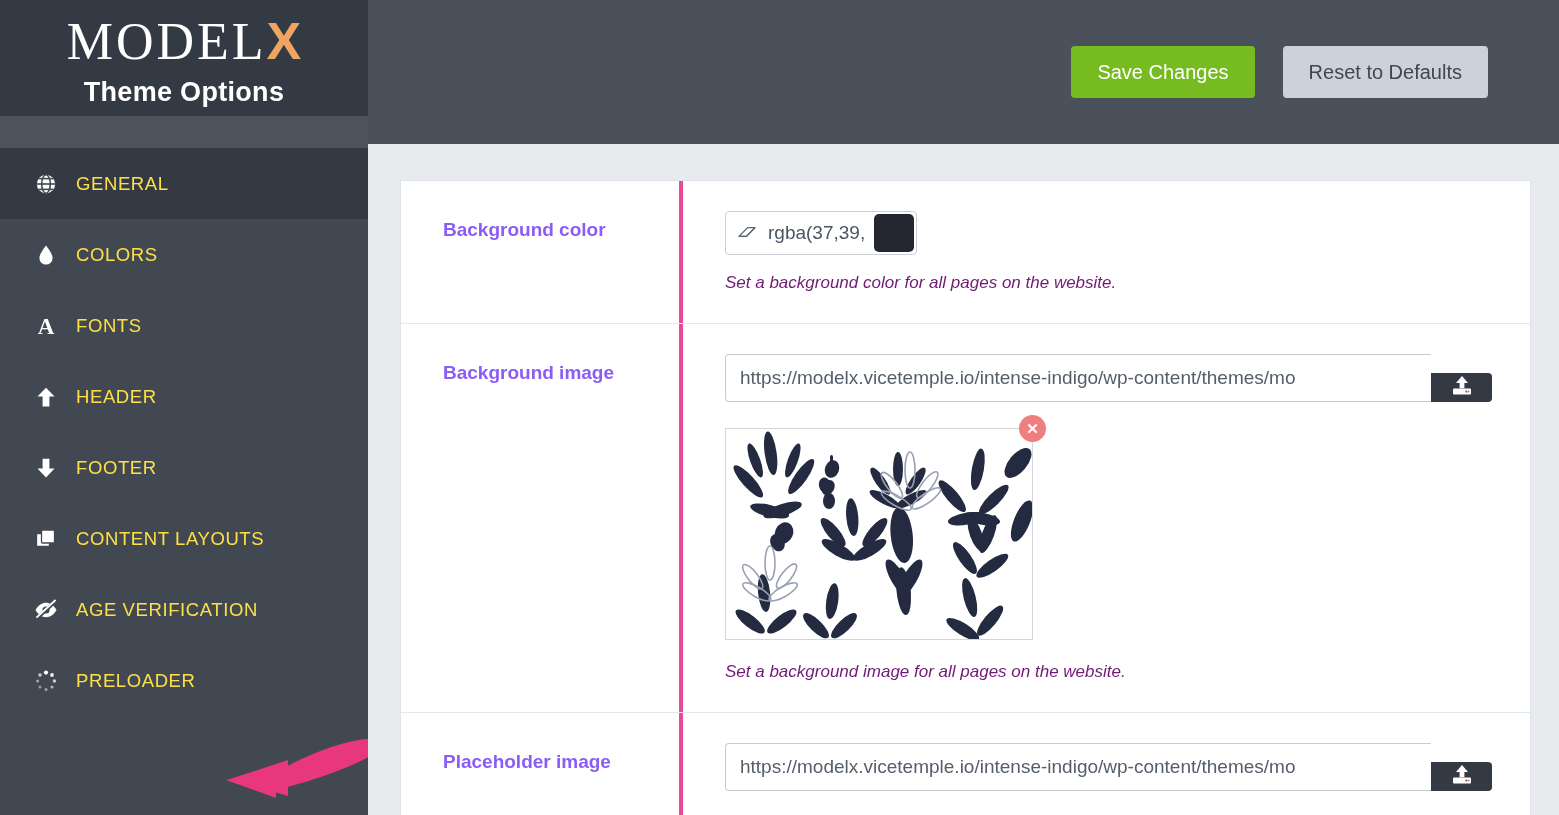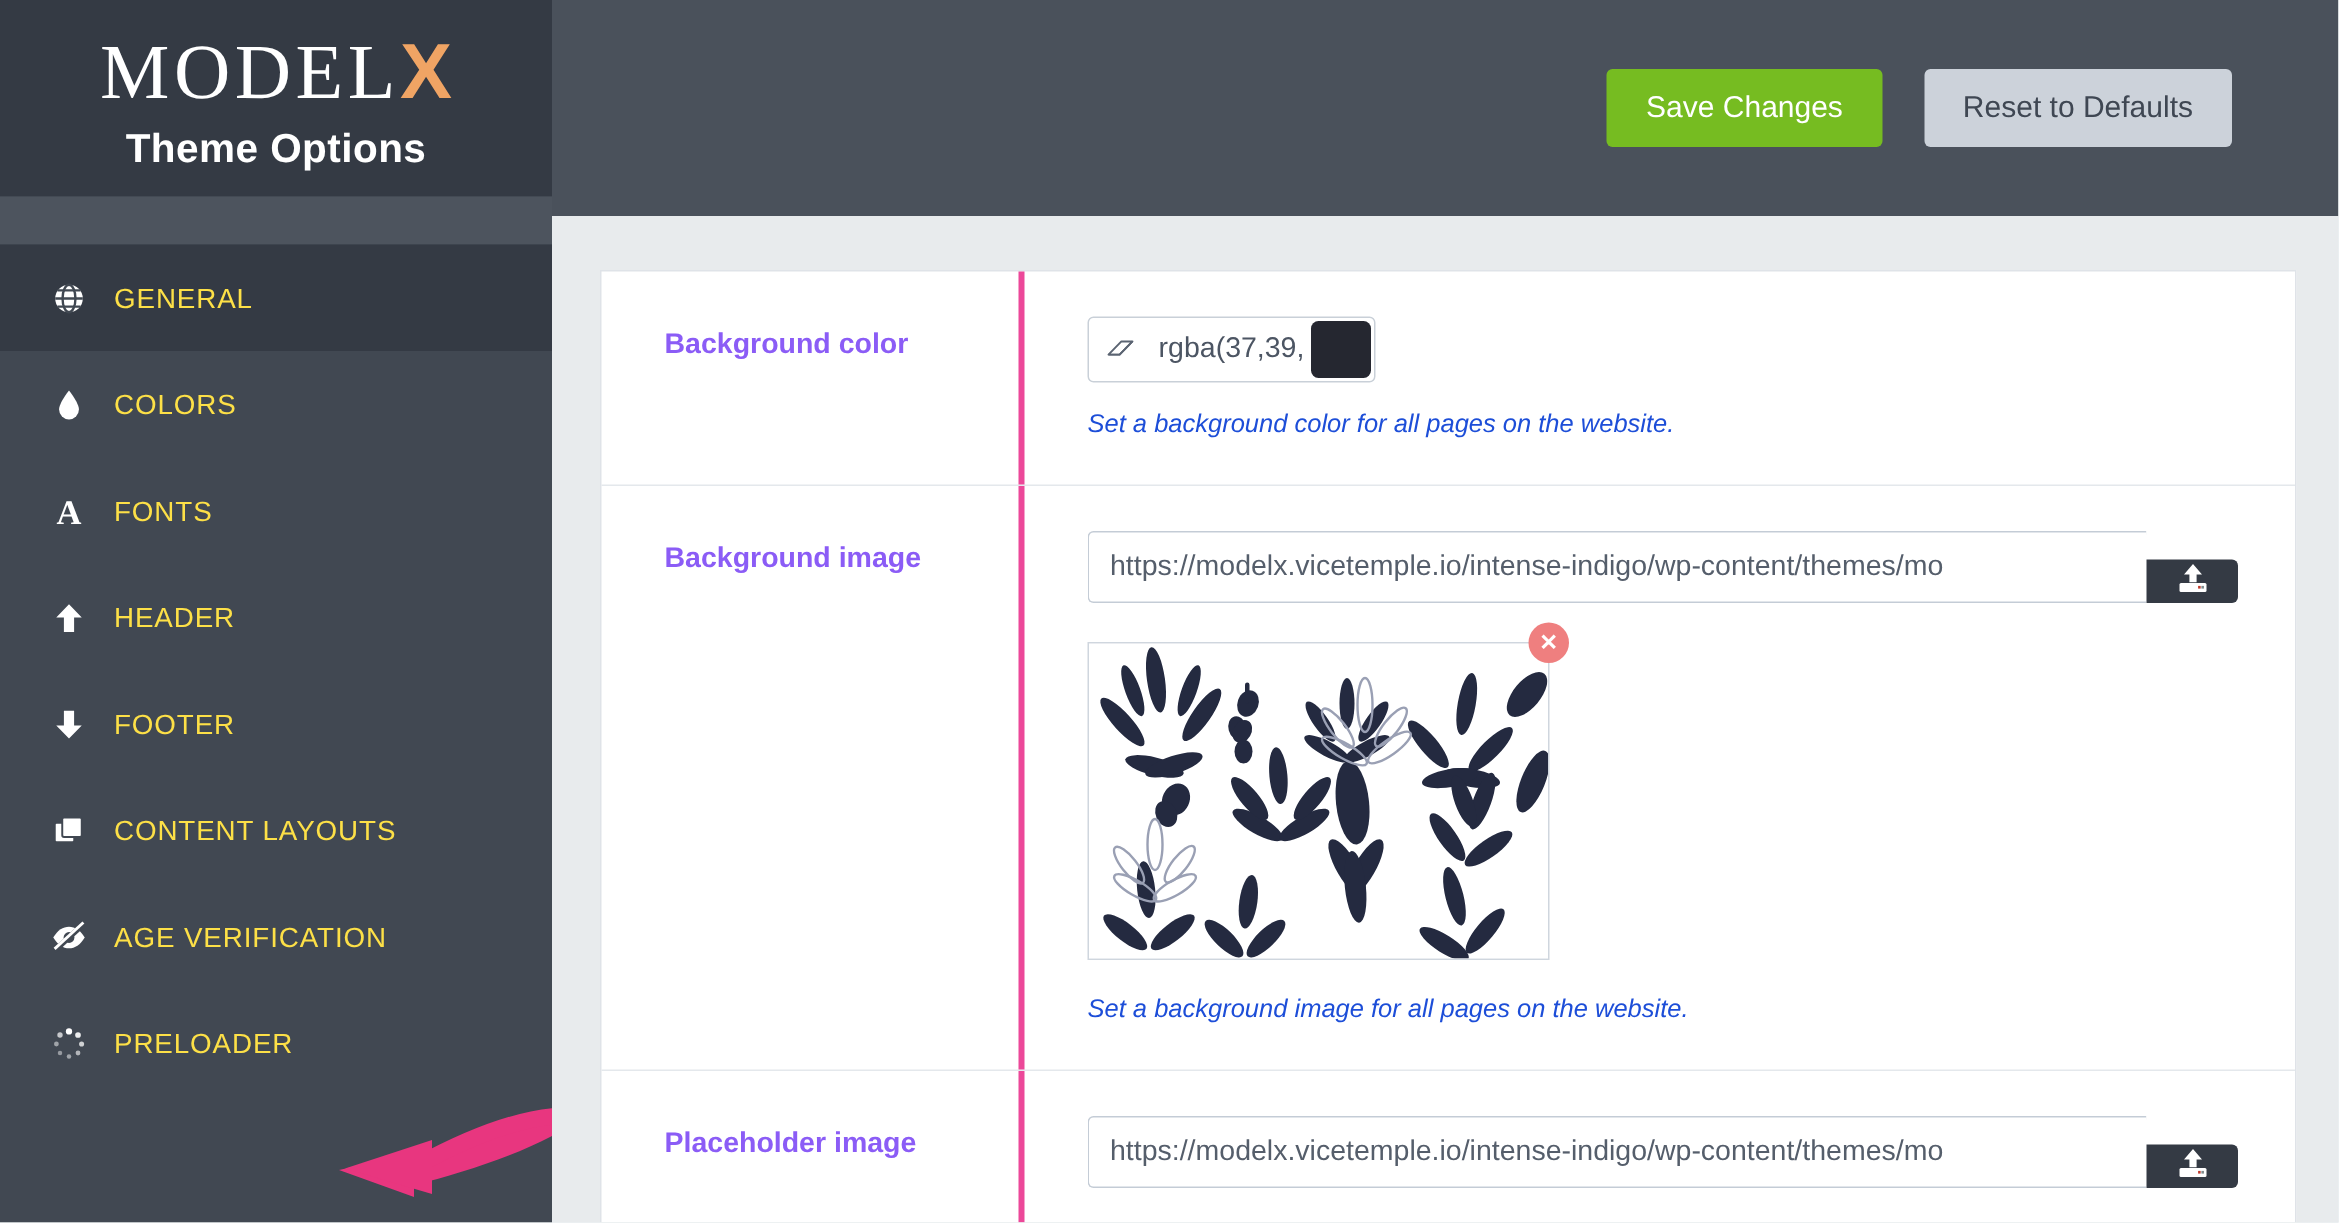--- a/index.html
+++ b/index.html
@@ -13,21 +13,21 @@
 
   
   .sidebar {
     width: 368px; height: 815px;
     background: #414852;
     flex: 0 0 368px;
     position: relative;
     overflow: hidden;
   }
   .brand {
-    height: 131px;
+    height: 116px;
     background: #343a44;
     display: flex; flex-direction: column;
     align-items: center; justify-content: center;
     padding-top: 6px;
   }
   .brand-logo {
     font-family: "Liberation Serif", serif;
     font-size: 52px;
     letter-spacing: 3px;
     color: #ffffff;
@@ -127,21 +127,21 @@
     color: #8b5cf6;
     font-weight: bold;
   }
   .row-field {
     flex: 1 1 auto;
     padding: 30px 30px 30px 42px;
   }
   .desc {
     font-style: italic;
     font-size: 17px;
-    color: #1d4ed8;
+    color: #701a75;
     margin-top: 18px;
   }
 
   
   .color-field {
     display: inline-flex; align-items: center;
     border: 1px solid #c9d0d8;
     border-radius: 4px;
     background: #ffffff;
     height: 44px;
@@ -150,21 +150,20 @@
     overflow: hidden;
     cursor: text;
   }
   .eraser-ico { flex: 0 0 24px; display: flex; align-items: center; }
   .color-text {
     font-size: 19px; color: #4c5563;
     margin-left: 8px;
     white-space: nowrap;
     overflow: hidden;
     flex: 1 1 auto;
-    text-align: center;
   }
   .color-swatch {
     flex: 0 0 40px;
     width: 40px; height: 38px;
     border-radius: 5px;
     margin-right: 2px;
     cursor: pointer;
   }
 
   

